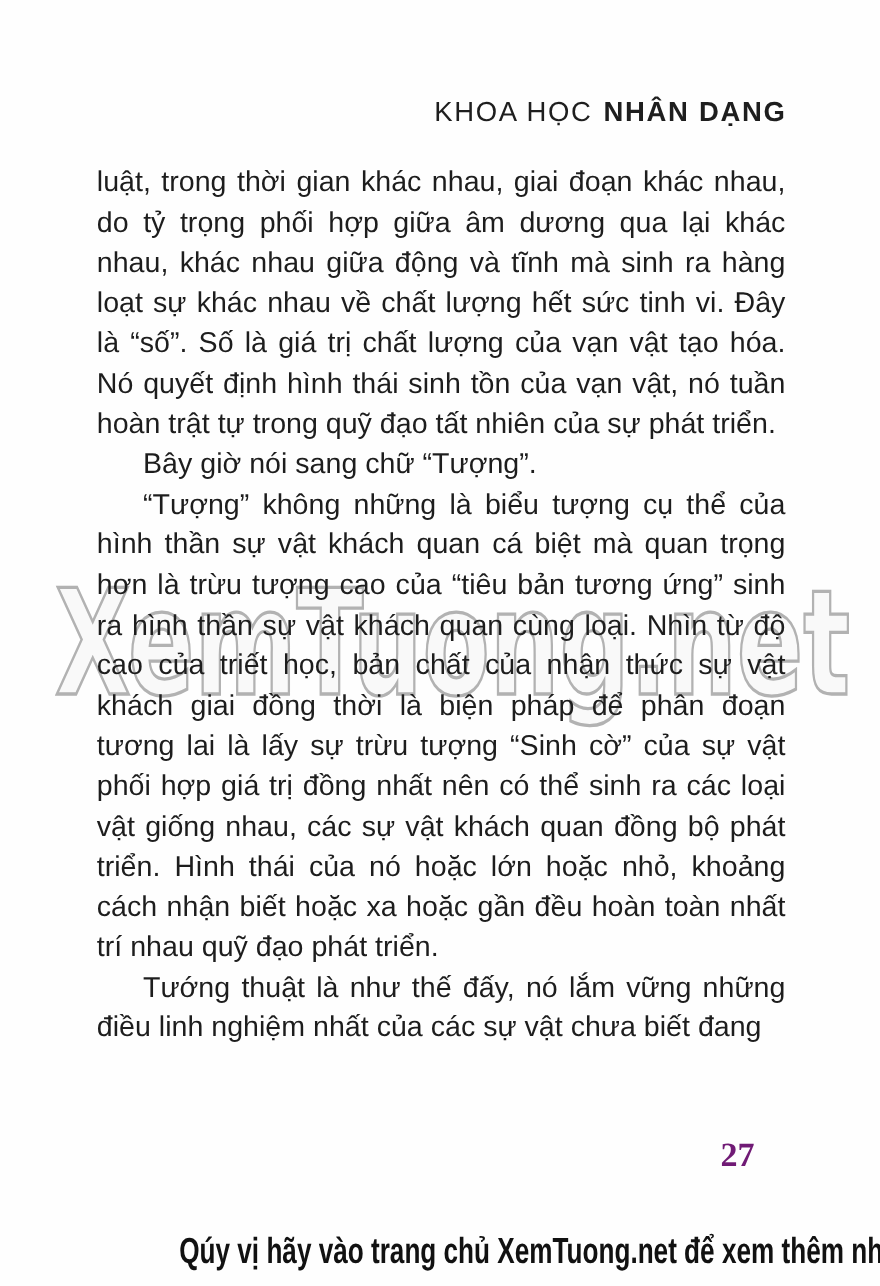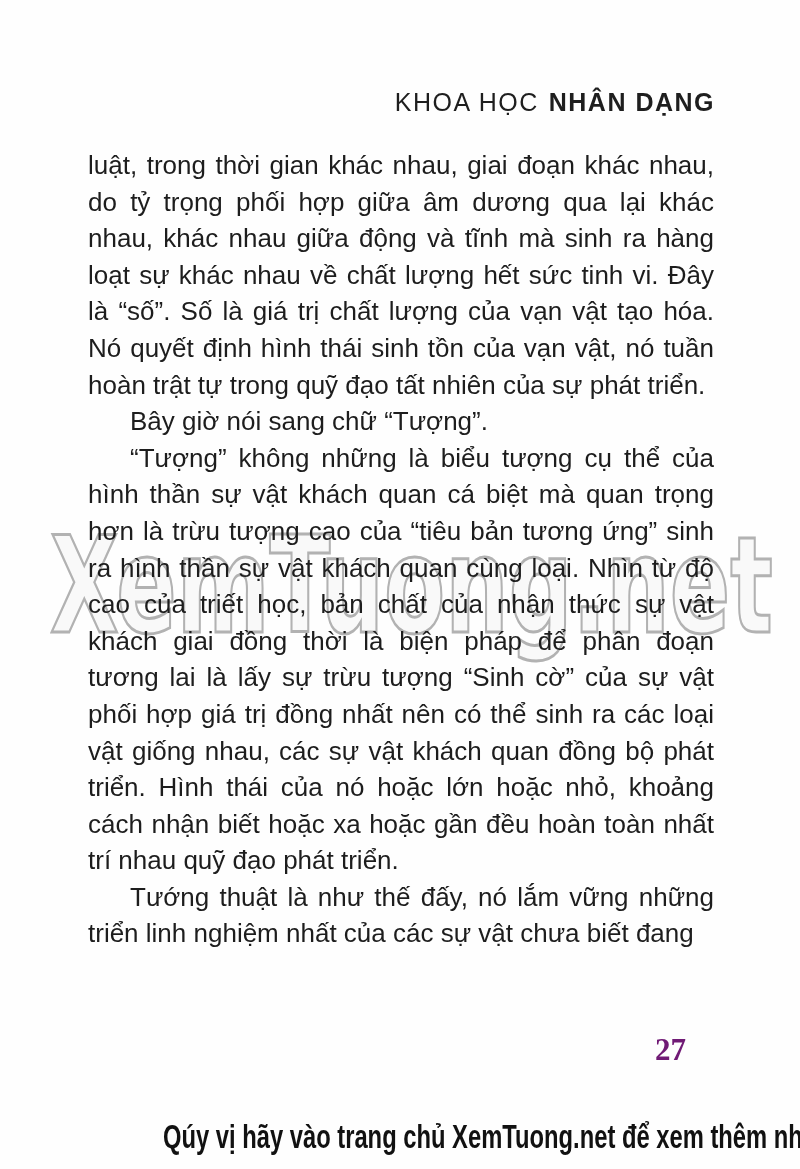--- a/index.html
+++ b/index.html
@@ -125,21 +125,21 @@
       <div class="line">ra hình thần sự vật khách quan cùng loại. Nhìn từ độ</div>
       <div class="line">cao của triết học, bản chất của nhận thức sự vật</div>
       <div class="line">khách giai đồng thời là biện pháp để phân đoạn</div>
       <div class="line">tương lai là lấy sự trừu tượng “Sinh cờ” của sự vật</div>
       <div class="line">phối hợp giá trị đồng nhất nên có thể sinh ra các loại</div>
       <div class="line">vật giống nhau, các sự vật khách quan đồng bộ phát</div>
       <div class="line">triển. Hình thái của nó hoặc lớn hoặc nhỏ, khoảng</div>
       <div class="line">cách nhận biết hoặc xa hoặc gần đều hoàn toàn nhất</div>
       <div class="line last">trí nhau quỹ đạo phát triển.</div>
       <div class="line indent">Tướng thuật là như thế đấy, nó lắm vững những</div>
-      <div class="line last">triển linh nghiệm nhất của các sự vật chưa biết đang</div>
+      <div class="line last">điều linh nghiệm nhất của các sự vật chưa biết đang</div>
     </div>
 
   <div class="pagenum">27</div>
 
   <div class="footer">
     <span class="footer-inner">Qúy vị hãy vào trang chủ XemTuong.net để xem thêm nhiều mục hay khác</span>
   </div>
 
 </div>
 

